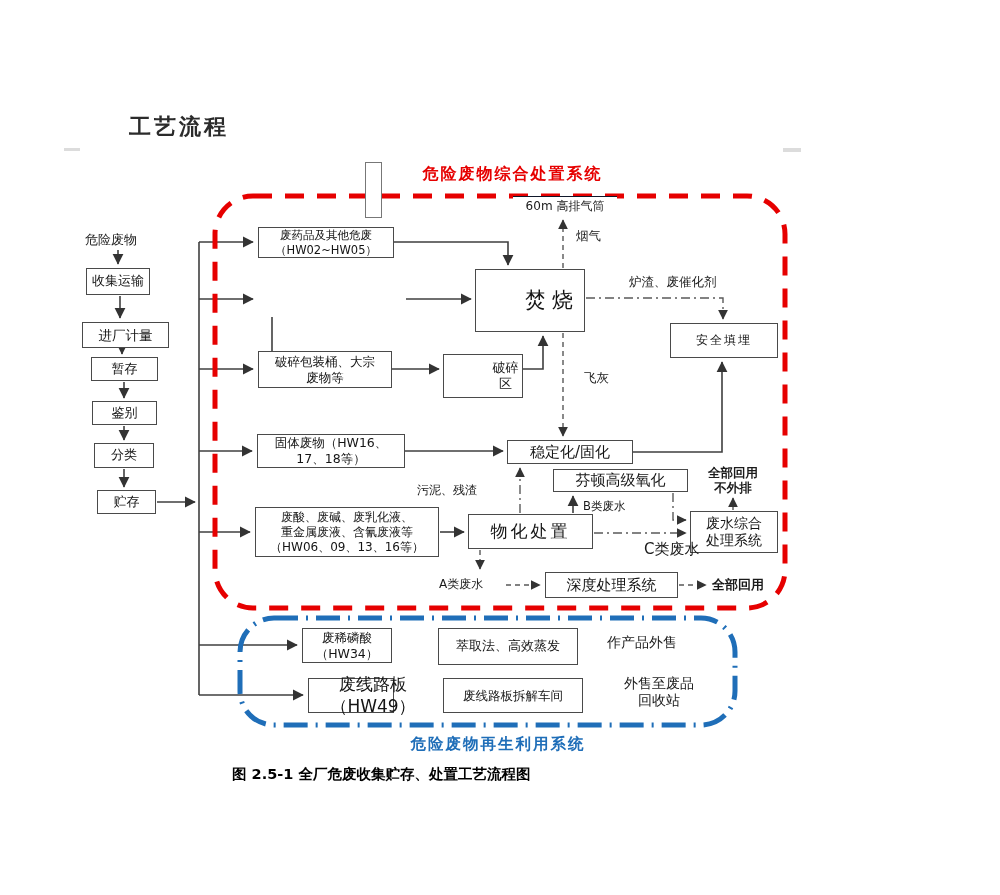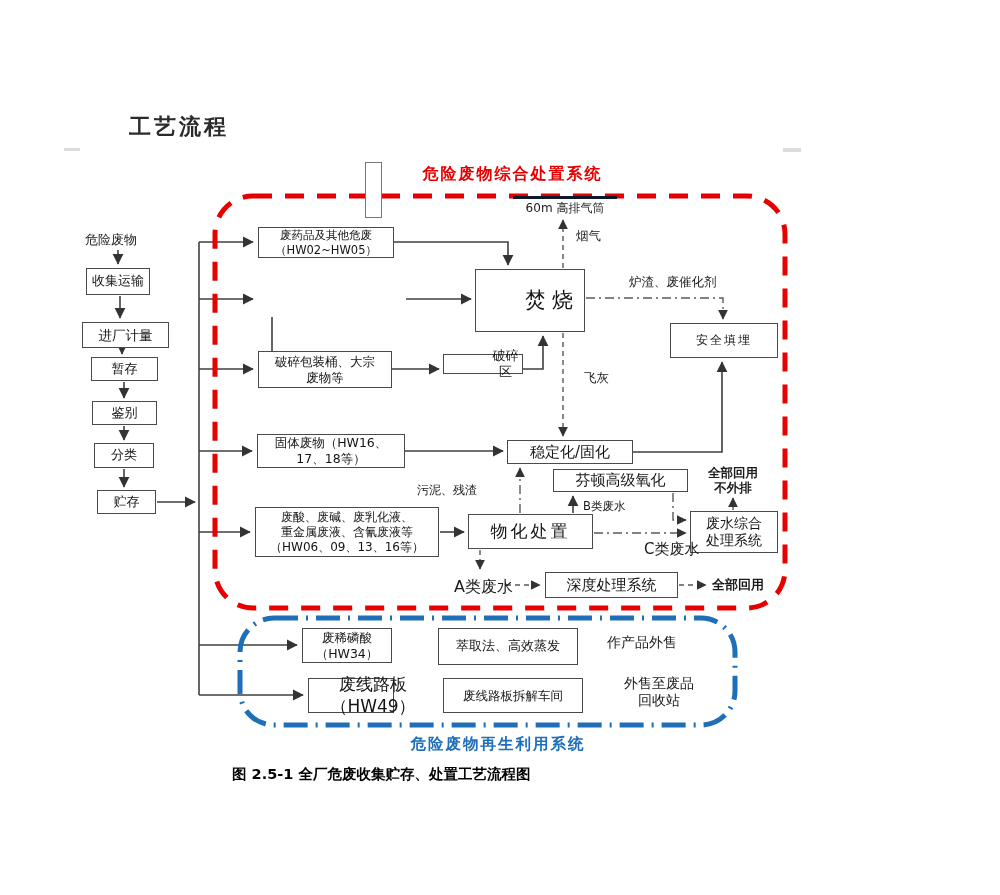--- a/index.html
+++ b/index.html
@@ -81,56 +81,56 @@
 
   <div class="lbl bold" style="left:105px;top:114px;font-size:22px;letter-spacing:3px;color:#2b2b2b;margin-left:24px;">工艺流程</div>
   <div class="mark" style="left:64px;top:148px;width:16px;height:3px;"></div>
   <div class="mark" style="left:783px;top:148px;width:18px;height:4px;"></div>
 
   <div class="lbl bold center" style="left:415px;top:164px;width:195px;font-size:16px;letter-spacing:2px;color:#e60000;">危险废物综合处置系统</div>
   <div class="lbl bold center" style="left:403px;top:735px;width:190px;font-size:15.5px;letter-spacing:2px;color:#1f6eb8;">危险废物再生利用系统</div>
   <div class="lbl bold" style="left:232px;top:766px;font-size:14.5px;color:#000;">图 2.5-1 全厂危废收集贮存、处置工艺流程图</div>
 
   <div class="abs" style="left:365px;top:162px;width:17px;height:56px;border:1.5px solid #777;background:#fff;box-sizing:border-box;"></div>
-  <div class="lbl center" style="left:513px;top:196px;width:104px;font-size:12px;background:#fff;border-top:3px solid #0f172a;padding-top:2px;">60m 高排气筒</div>
+  <div class="lbl center" style="left:513px;top:196px;width:104px;font-size:12px;background:#fff;border-top:1px solid #0f172a;padding-top:2px;">60m 高排气筒</div>
   <div class="lbl" style="left:576px;top:228px;font-size:12.5px;">烟气</div>
 
   <div class="lbl center" style="left:73px;top:232px;width:76px;font-size:13px;">危险废物</div>
   <div class="box" style="left:86px;top:268px;width:64px;height:27px;font-size:13px;">收集运输</div>
   <div class="box" style="left:82px;top:322px;width:87px;height:26px;font-size:13.5px;">进厂计量</div>
   <div class="box" style="left:91px;top:357px;width:67px;height:24px;font-size:13px;">暂存</div>
   <div class="box" style="left:92px;top:401px;width:65px;height:24px;font-size:13px;text-align:center;">鉴别</div>
   <div class="box" style="left:94px;top:443px;width:60px;height:25px;font-size:13px;">分类</div>
   <div class="box" style="left:97px;top:490px;width:59px;height:24px;font-size:13px;">贮存</div>
 
   <div class="box" style="left:258px;top:227px;width:136px;height:31px;font-size:11.5px;">废药品及其他危废
 （HW02~HW05）</div>
   <div class="box" style="left:258px;top:351px;width:134px;height:37px;font-size:12.5px;">破碎包装桶、大宗
 废物等</div>
-  <div class="box" style="left:443px;top:354px;width:80px;height:20px;font-size:13px;padding-left:45px;">破碎区</div>
+  <div class="box" style="left:443px;top:354px;width:80px;height:44px;font-size:13px;padding-left:45px;">破碎区</div>
   <div class="box" style="left:475px;top:269px;width:110px;height:63px;font-size:21px;letter-spacing:6px;padding-left:44px;">焚烧</div>
   <div class="box" style="left:670px;top:323px;width:108px;height:35px;font-size:12px;letter-spacing:2px;">安全填埋</div>
   <div class="box" style="left:257px;top:434px;width:148px;height:34px;font-size:12.5px;">固体废物（HW16、
 17、18等）</div>
   <div class="box" style="left:507px;top:440px;width:126px;height:24px;font-size:15px;">稳定化/固化</div>
   <div class="box" style="left:553px;top:469px;width:135px;height:23px;font-size:15px;">芬顿高级氧化</div>
   <div class="box" style="left:468px;top:514px;width:125px;height:35px;font-size:17px;letter-spacing:3px;">物化处置</div>
   <div class="box" style="left:690px;top:511px;width:88px;height:42px;font-size:14px;">废水综合
 处理系统</div>
   <div class="box" style="left:255px;top:507px;width:184px;height:50px;font-size:12px;">废酸、废碱、废乳化液、
 重金属废液、含氰废液等
 （HW06、09、13、16等）</div>
   <div class="box" style="left:545px;top:572px;width:133px;height:26px;font-size:15px;">深度处理系统</div>
 
   <div class="lbl" style="left:629px;top:274px;font-size:12.5px;">炉渣、废催化剂</div>
   <div class="lbl" style="left:584px;top:370px;font-size:12.5px;">飞灰</div>
   <div class="lbl" style="left:417px;top:483px;font-size:12px;">污泥、残渣</div>
   <div class="lbl" style="left:583px;top:500px;font-size:11.5px;">B类废水</div>
   <div class="lbl" style="left:644px;top:540px;font-size:15px;">C类废水</div>
-  <div class="lbl" style="left:454px;top:577px;font-size:16px;">A类废水</div>
+  <div class="lbl" style="left:439px;top:577px;font-size:12px;">A类废水</div>
   <div class="lbl bold center" style="left:697px;top:465px;width:72px;font-size:12.5px;">全部回用
 不外排</div>
   <div class="lbl bold" style="left:712px;top:577px;font-size:13px;">全部回用</div>
 
   <div class="box" style="left:302px;top:628px;width:90px;height:35px;font-size:12.5px;">废稀磷酸
 （HW34）</div>
   <div class="box" style="left:438px;top:628px;width:140px;height:37px;font-size:13px;">萃取法、高效蒸发</div>
   <div class="lbl" style="left:607px;top:634px;font-size:14px;">作产品外售</div>
   <div class="box" style="left:308px;top:678px;width:86px;height:35px;font-size:17px;padding-left:44px;">废线路板
 （HW49）</div>

